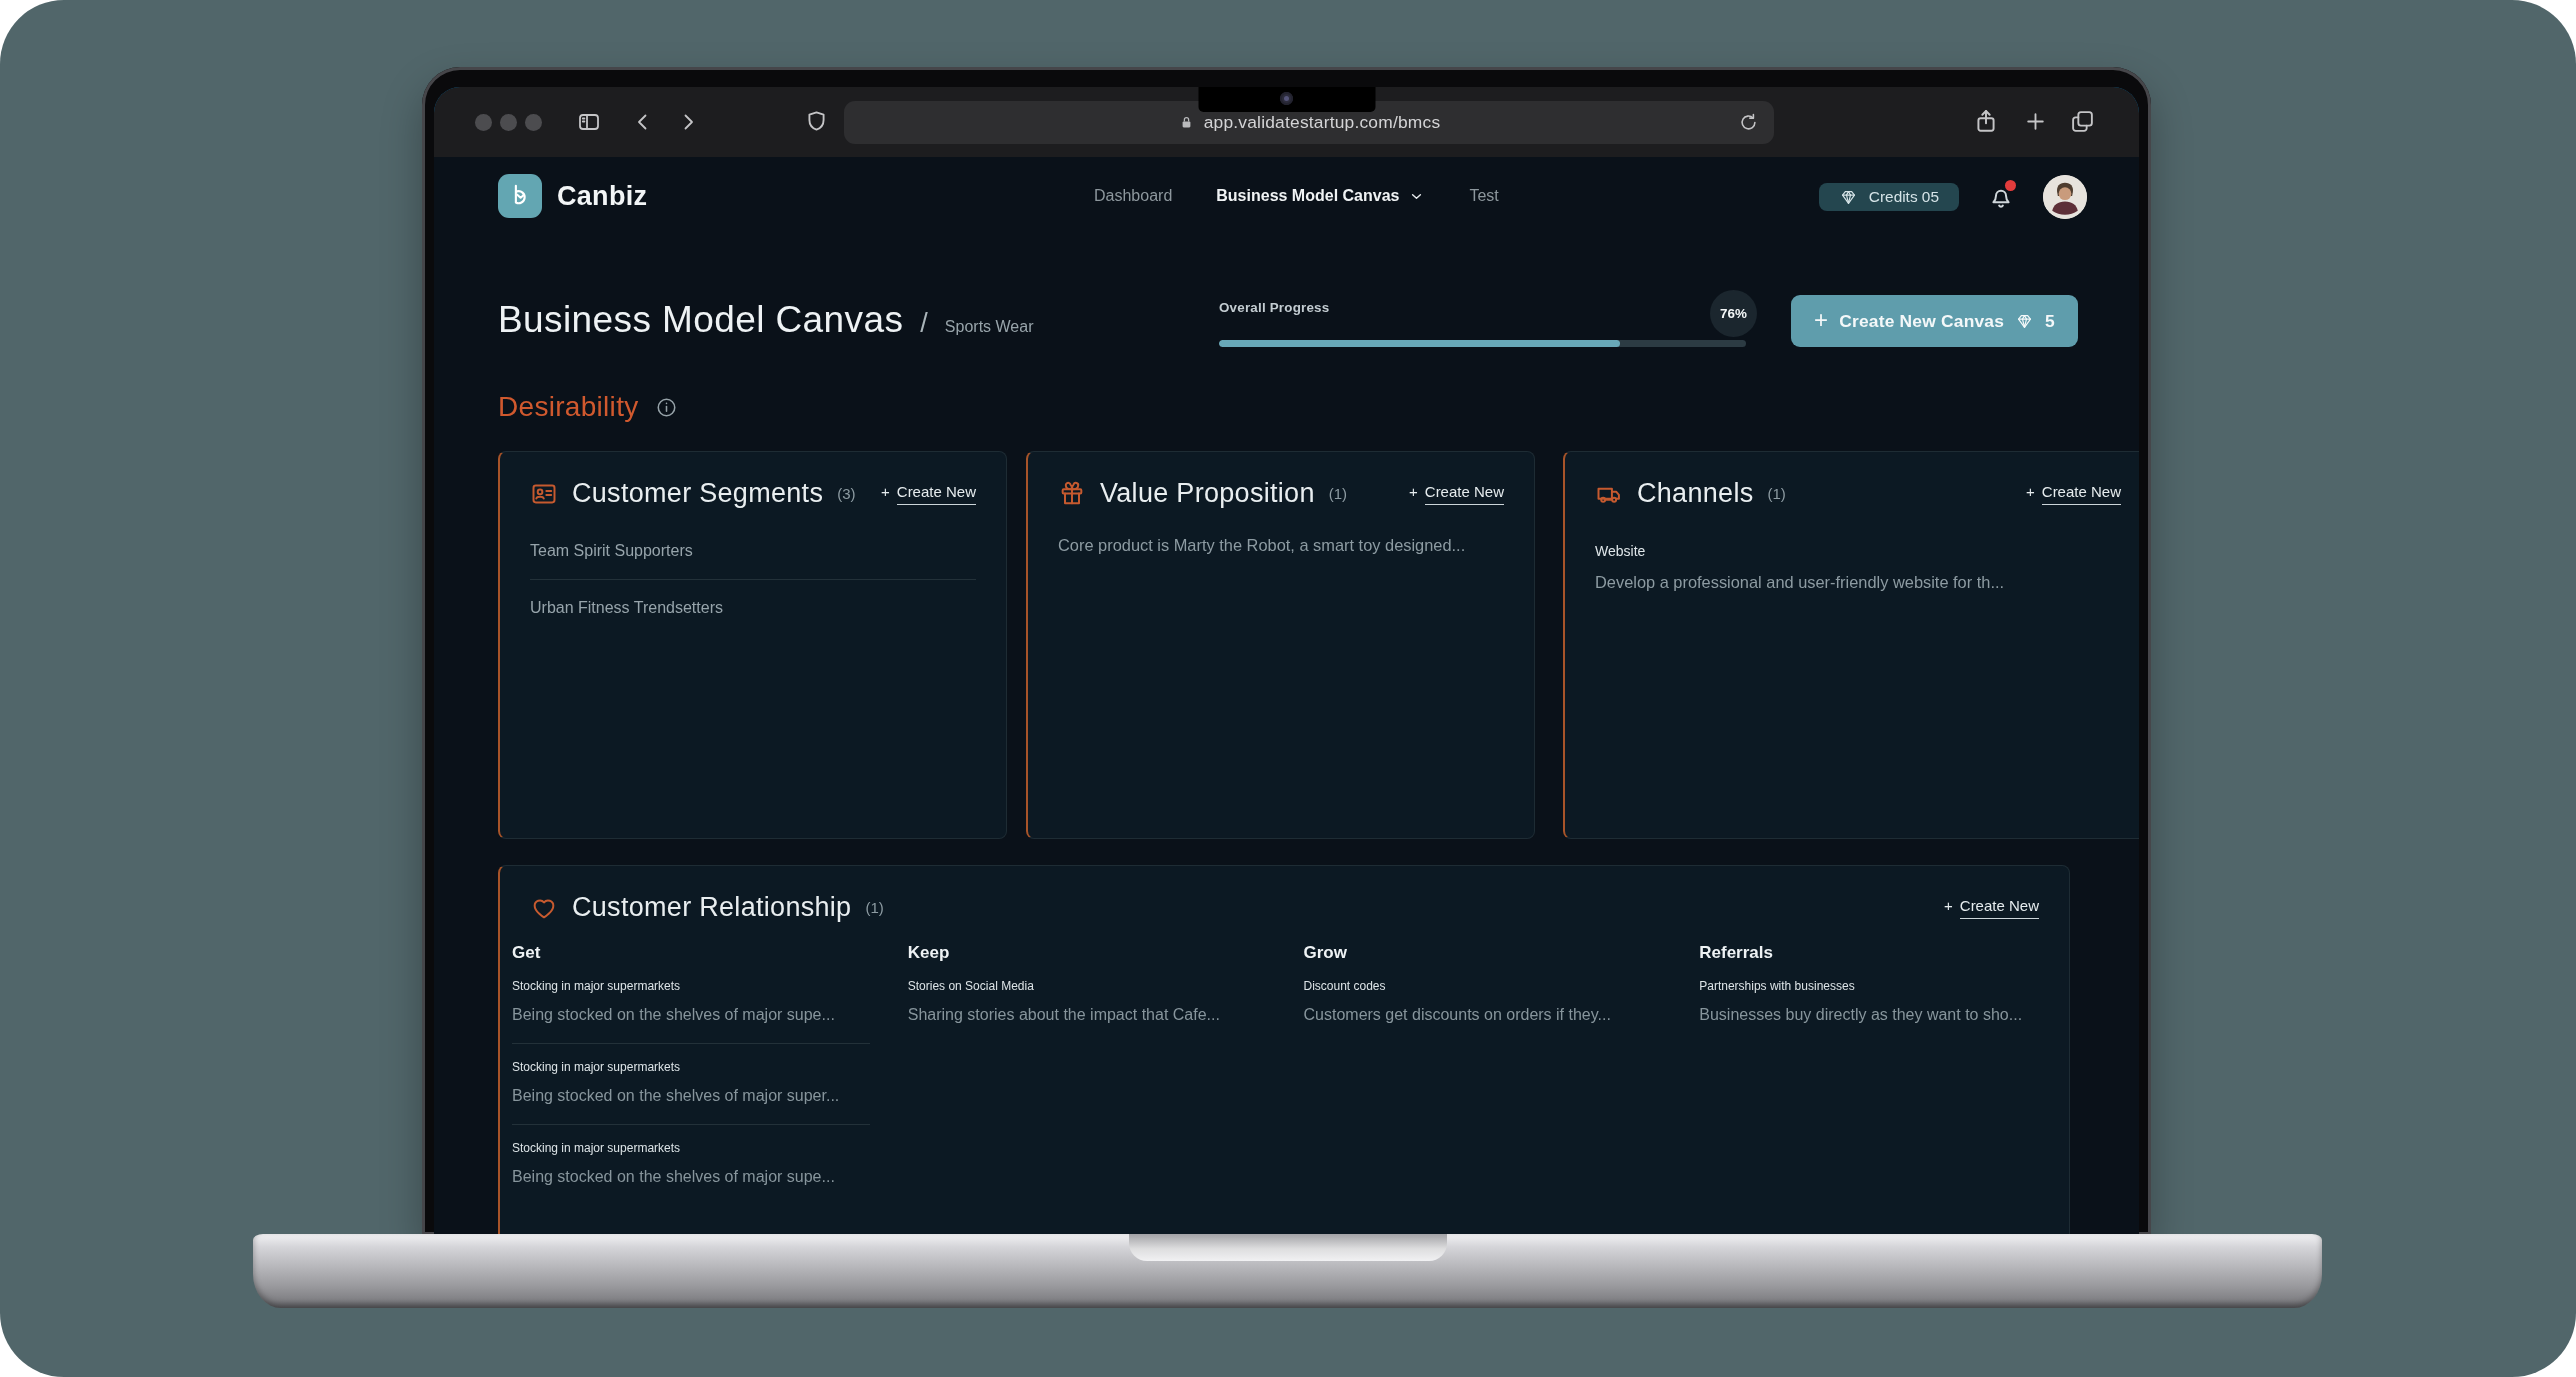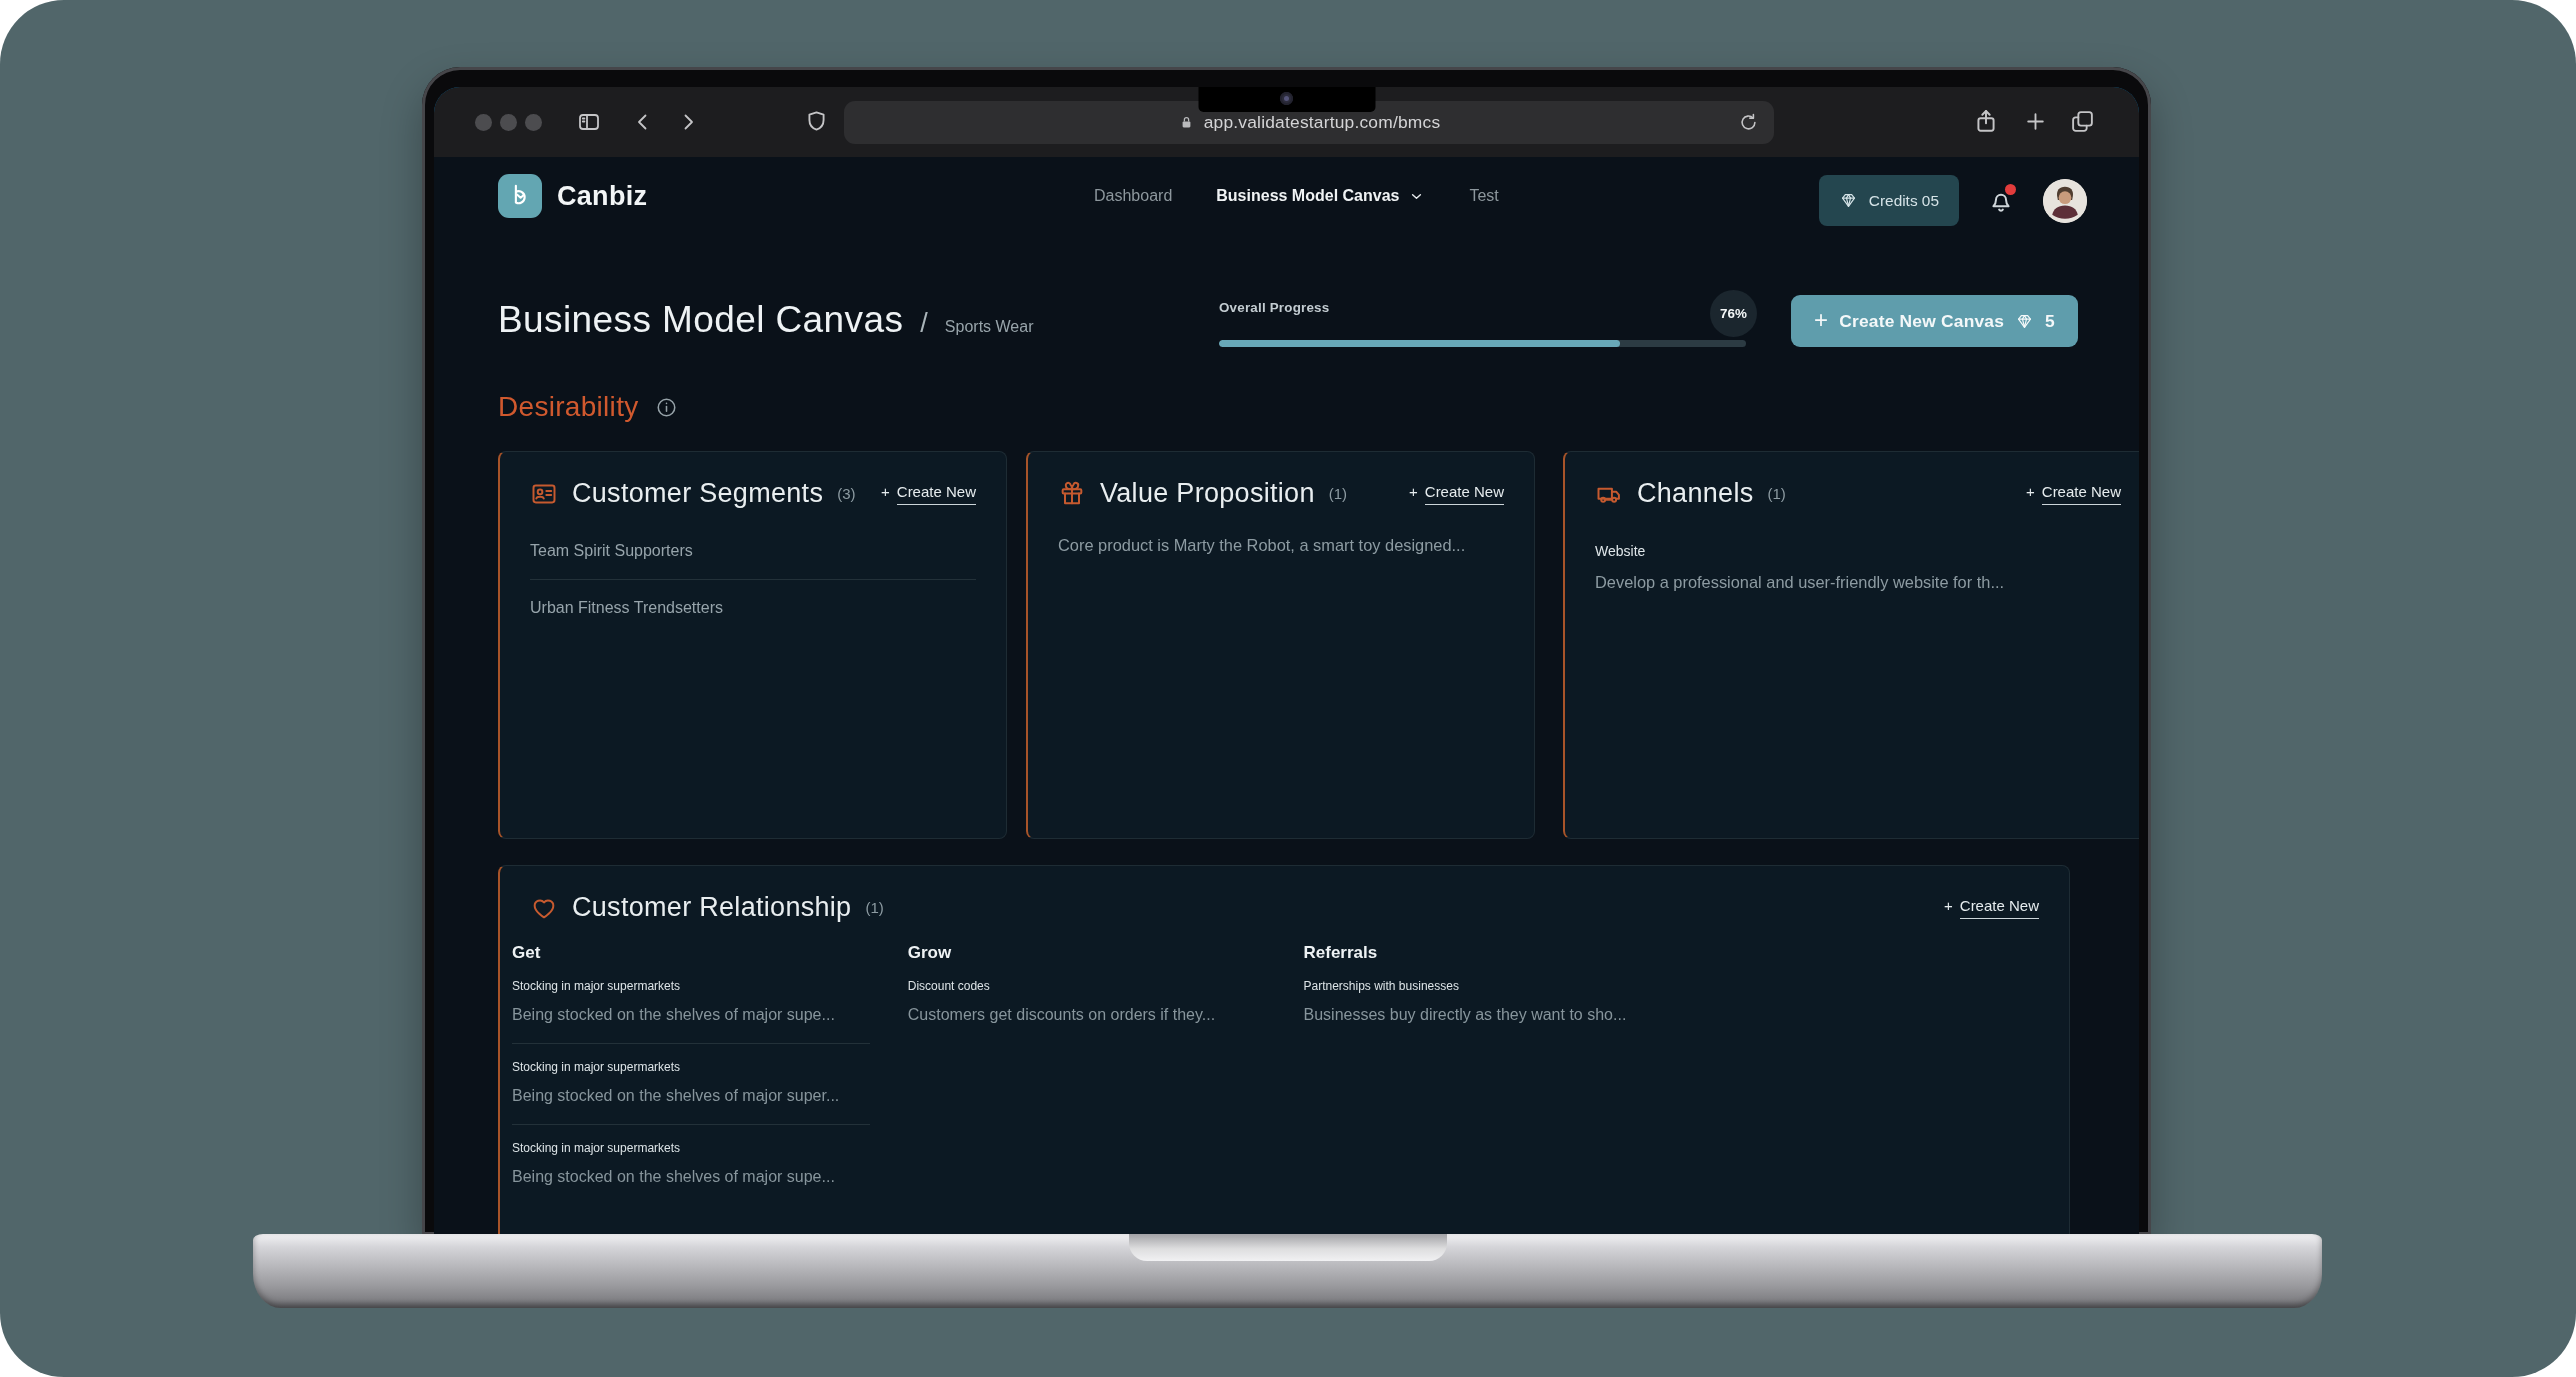--- a/index.html
+++ b/index.html
@@ -58,21 +58,21 @@
   .logo svg { width:30px; height:30px; fill:none; stroke:#fff; stroke-width:1.7; stroke-linecap:round; stroke-linejoin:round; }
   .brand-name { font-size:27px; font-weight:700; color:#f2f5f6; letter-spacing:0.3px; }
 
   .nav { position:absolute; left:660px; top:30px; display:flex; align-items:center; gap:44px; }
   .nav-item { font-size:16px; color:#8d979d; cursor:pointer; }
   .nav-item.active { color:#f0f3f4; font-weight:700; display:flex; align-items:center; gap:9px; }
   .nav-chev { width:17px; height:17px; color:#e7ebed; }
   .nav-chev svg { width:100%; height:100%; fill:none; stroke:currentColor; stroke-width:2; stroke-linecap:round; stroke-linejoin:round; }
 
   .header-right { position:absolute; right:52px; top:18px; display:flex; align-items:center; gap:28px; }
-  .credits-pill { height:51px; padding:0 20px; background:#24464f; border-radius:8px;
+  .credits-pill { height:28px; padding:0 20px; background:#24464f; border-radius:8px;
                   display:flex; align-items:center; gap:11px; color:#d5e3e7; font-size:15.4px; cursor:pointer; }
   .gem { width:19px; height:19px; }
   .gem svg { width:100%; height:100%; fill:none; stroke:currentColor; stroke-width:1.5; stroke-linecap:round; stroke-linejoin:round; }
   .bell-wrap { position:relative; width:28px; height:30px; color:#cfd6da; cursor:pointer; }
   .bell-wrap svg { width:100%; height:100%; fill:none; stroke:currentColor; stroke-width:1.7; stroke-linecap:round; stroke-linejoin:round; }
   .bell-dot { position:absolute; right:-1px; top:-2px; width:11px; height:11px; border-radius:50%; background:#e23c3c; }
   .avatar { width:44px; height:44px; border-radius:50%; overflow:hidden; background:#e7e3dd; cursor:pointer; }
   .avatar svg { width:100%; height:100%; display:block; }
 
   .title-row { position:absolute; left:64px; top:142px; display:flex; align-items:baseline; gap:17px; }
@@ -396,20 +396,27 @@
                 <div class="cr-entry">
                   <div class="cr-entry-title">Stocking in major supermarkets</div>
                   <div class="cr-entry-desc">Being stocked on the shelves of major super...</div>
                 </div>
                 <div class="cr-entry">
                   <div class="cr-entry-title">Stocking in major supermarkets</div>
                   <div class="cr-entry-desc">Being stocked on the shelves of major supe...</div>
                 </div>
               </div>
               <div class="cr-col">
+                <div class="cr-header">Keep</div>
+                <div class="cr-entry">
+                  <div class="cr-entry-title">Stories on Social Media</div>
+                  <div class="cr-entry-desc">Sharing stories about the impact that Cafe...</div>
+                </div>
+              </div>
+              <div class="cr-col">
                 <div class="cr-header">Grow</div>
                 <div class="cr-entry">
                   <div class="cr-entry-title">Discount codes</div>
                   <div class="cr-entry-desc">Customers get discounts on orders if they...</div>
                 </div>
               </div>
               <div class="cr-col">
                 <div class="cr-header">Referrals</div>
                 <div class="cr-entry">
                   <div class="cr-entry-title">Partnerships with businesses</div>

